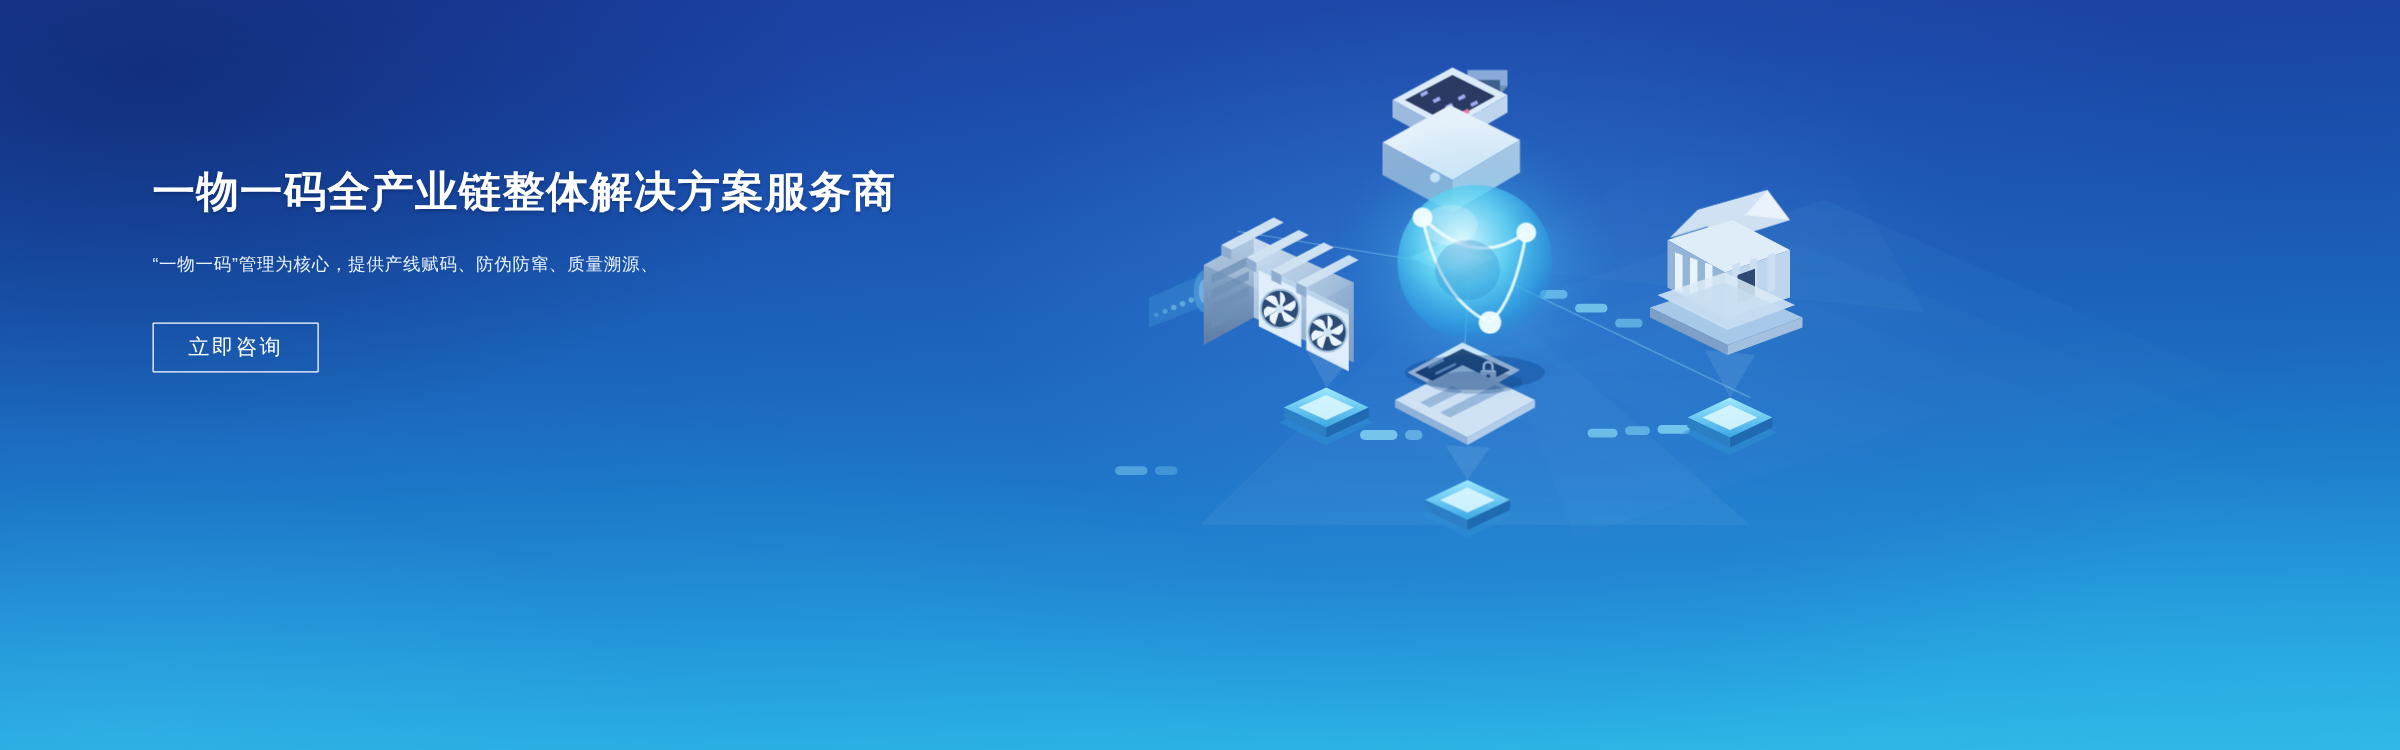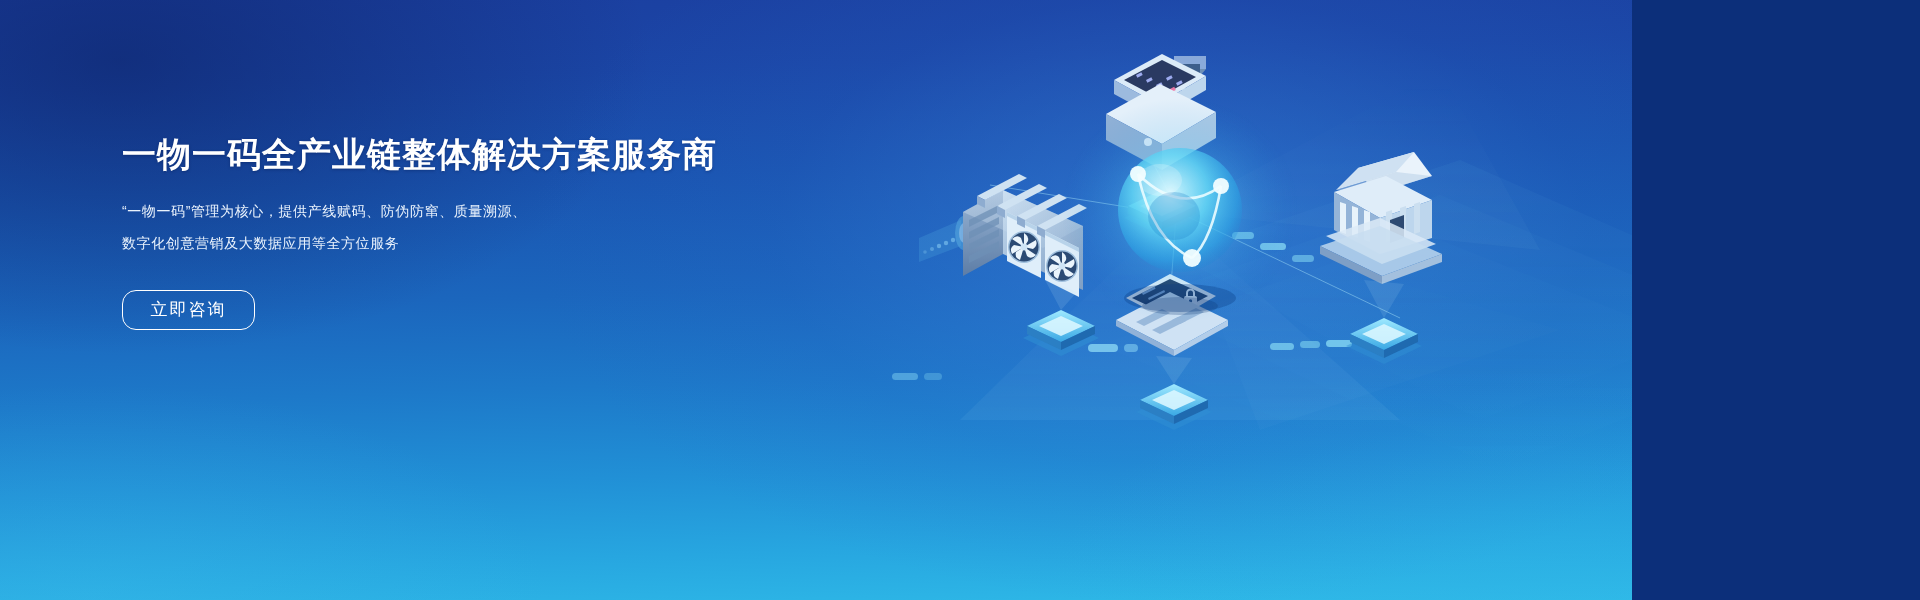--- a/index.html
+++ b/index.html
@@ -5,21 +5,21 @@
 <style>
   html, body {
     margin: 0;
     padding: 0;
     background: #0c2f7a;
   }
   * { box-sizing: border-box; }
 
   .banner {
     position: relative;
-    width: 1632px;
+    width: 1920px;
     height: 600px;
     overflow: hidden;
     font-family: "Liberation Sans", "DejaVu Sans", sans-serif;
     background:
       radial-gradient(ellipse 900px 520px at 1180px 230px, rgba(60,130,220,0.55) 0%, rgba(40,100,200,0.18) 45%, rgba(20,60,160,0) 72%),
       linear-gradient(178deg,
         #1b3fa0 0%,
         #1b46a6 14%,
         #1a54b0 30%,
         #1b66bd 48%,
@@ -81,21 +81,21 @@
 
   .cta {
     display: inline-block;
     margin-top: 31px;
     padding: 0;
     width: 133px;
     height: 40px;
     line-height: 38px;
     text-align: center;
     border: 1px solid #ffffff;
-    border-radius: 14px;
+    border-radius: 1px;
     color: #ffffff;
     font-size: 17px;
     letter-spacing: 2px;
     background: transparent;
     cursor: pointer;
     font-family: "Liberation Sans", "DejaVu Sans", sans-serif;
   }
 
   
   .art {
@@ -415,19 +415,18 @@
       </g>
 
     </svg>
   </div>
 
   <div class="content">
     <h1 class="headline">一物一码全产业链整体解决方案服务商</h1>
 
     <div class="sub-wrap">
       <p class="subline">“一物一码”管理为核心，提供产线赋码、防伪防窜、质量溯源、</p>
-      <p class="subline">数字化创意营销及大数据应用等全方位服务</p>
     </div>
 
     <button class="cta">立即咨询</button>
   </div>
 
 </div>
 
 </body></html>

